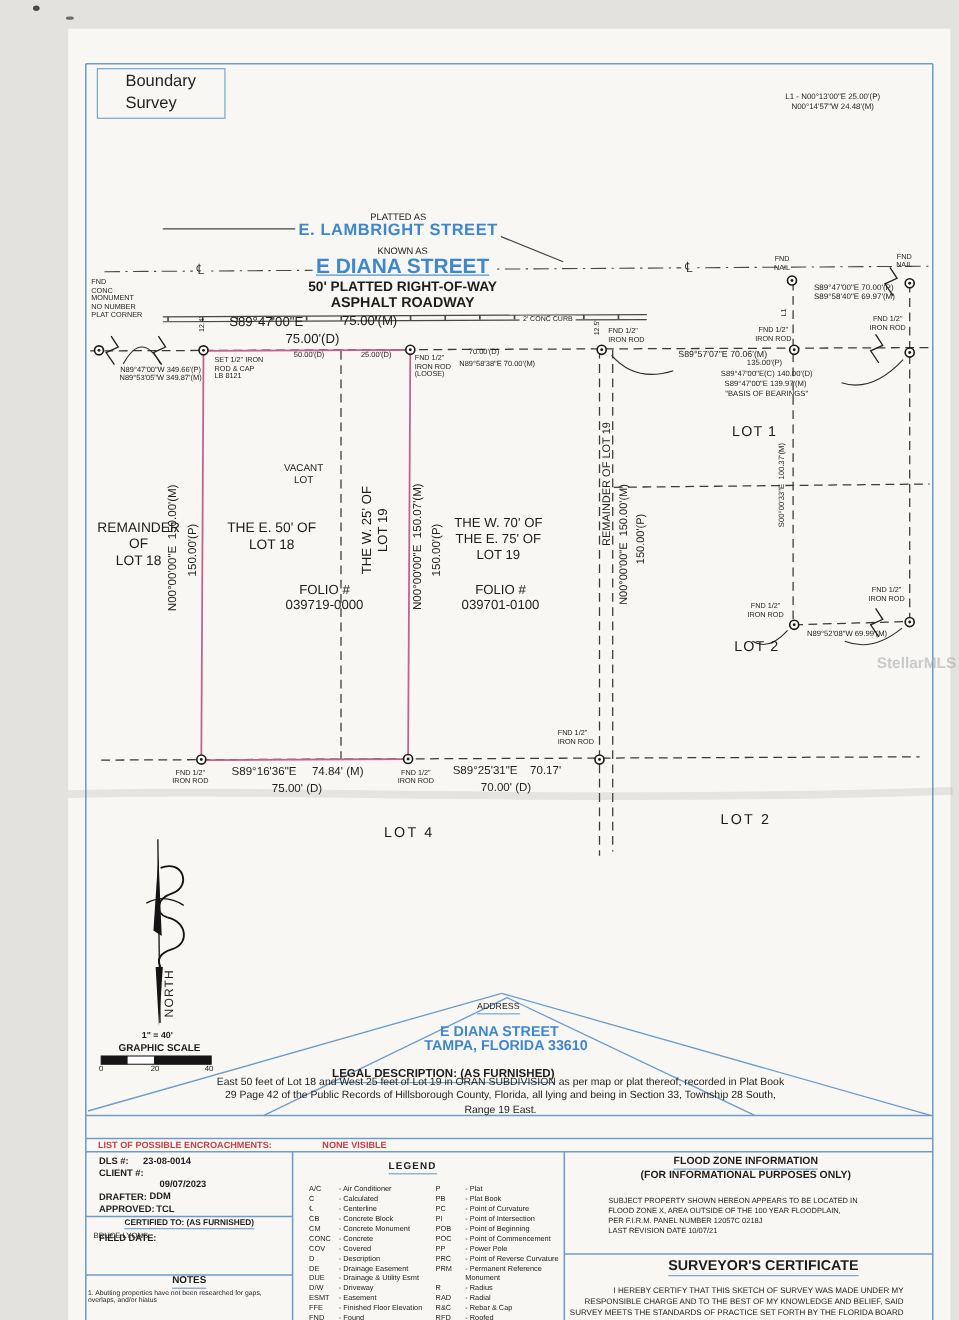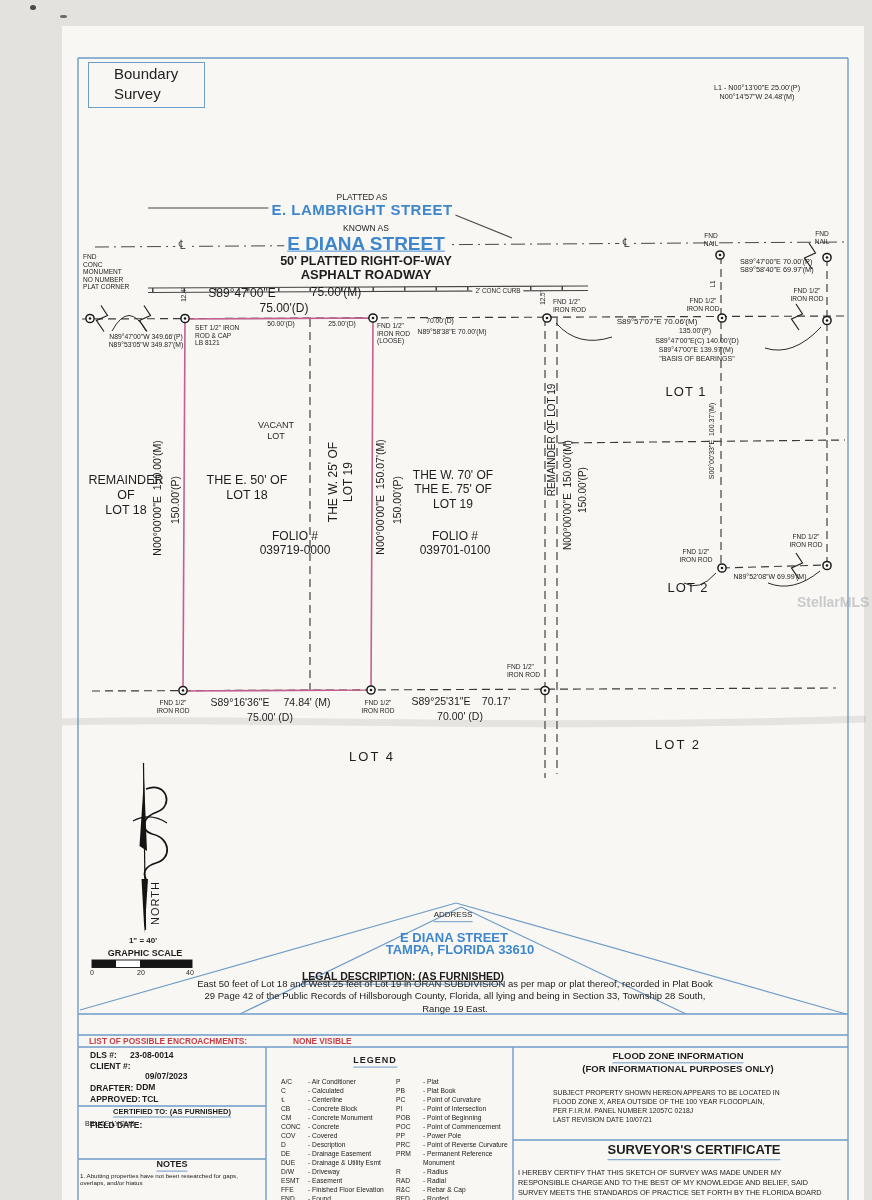--- a/index.html
+++ b/index.html
@@ -291,21 +291,21 @@
   <div class="lb" style="left:92px;top:973px;font-size:7px;">0</div>
   <div class="lb" style="left:141px;top:973px;font-size:7px;">20</div>
   <div class="lb" style="left:190px;top:973px;font-size:7px;">40</div>
 
   <div class="wm" style="left:797px;top:594px;">StellarMLS</div>
 
   <div class="lb ul" style="left:453px;top:916px;font-size:8px;">ADDRESS</div>
   <div class="lb blue b" style="left:454px;top:938px;font-size:13px;">E DIANA STREET</div>
   <div class="lb blue b" style="left:460px;top:950px;font-size:13px;">TAMPA, FLORIDA 33610</div>
 
-  <div class="lb b ul" style="left:403px;top:977px;font-size:10.5px;text-decoration:underline;">LEGAL DESCRIPTION: (AS FURNISHED)</div>
+  <div class="lb b ul" style="left:403px;top:977px;font-size:10.5px;">LEGAL DESCRIPTION: (AS FURNISHED)</div>
   <div class="lb" style="left:455px;top:997px;width:516px;font-size:9.5px;line-height:1.3;">East 50 feet of Lot 18 and West 25 feet of Lot 19 in ORAN SUBDIVISION as per map or plat thereof, recorded in Plat Book 29 Page 42 of the Public Records of Hillsborough County, Florida, all lying and being in Section 33, Township 28 South, Range 19 East.</div>
 
   <div class="tl b red" style="left:89px;top:1037px;font-size:8.3px;">LIST OF POSSIBLE ENCROACHMENTS:</div>
   <div class="tl b red" style="left:293px;top:1037px;font-size:8.3px;">NONE VISIBLE</div>
 
   <div class="tl b" style="left:90px;top:1050px;font-size:8.5px;">DLS #:</div>
   <div class="tl b" style="left:130px;top:1050px;font-size:8.5px;">23-08-0014</div>
   <div class="tl b" style="left:90px;top:1061px;font-size:8.5px;">CLIENT #:</div>
   <div class="tl b" style="left:140px;top:1061px;font-size:8.5px;"></div>
   <div class="tl b" style="left:90px;top:1072px;font-size:8.5px;margin-top:48px;">FIELD DATE:</div>
@@ -433,16 +433,16 @@
       </div>
   </div>
 
   <div class="lb b ul" style="left:678px;top:1057px;font-size:9.5px;">FLOOD ZONE INFORMATION</div>
   <div class="lb b" style="left:678px;top:1069px;font-size:9.5px;">(FOR INFORMATIONAL PURPOSES ONLY)</div>
   <div class="tl" style="left:553px;top:1088px;font-size:6.8px;line-height:9px;">SUBJECT PROPERTY SHOWN HEREON APPEARS TO BE LOCATED IN
 FLOOD ZONE X, AREA OUTSIDE OF THE 100 YEAR FLOODPLAIN,
 PER F.I.R.M. PANEL NUMBER 12057C 0218J
 LAST REVISION DATE 10/07/21</div>
   <div class="lb b ul" style="left:678px;top:1151px;font-size:13px;margin-left:16px;">SURVEYOR'S CERTIFICATE</div>
-  <div class="tl" style="left:518px;top:1168px;font-size:7.3px;line-height:10px;">I HEREBY CERTIFY THAT THIS SKETCH OF SURVEY WAS MADE UNDER MY
+  <div class="tl" style="left:518px;top:1168px;font-size:7.3px;line-height:10px;text-align:right;">I HEREBY CERTIFY THAT THIS SKETCH OF SURVEY WAS MADE UNDER MY
 RESPONSIBLE CHARGE AND TO THE BEST OF MY KNOWLEDGE AND BELIEF, SAID
 SURVEY MEETS THE STANDARDS OF PRACTICE SET FORTH BY THE FLORIDA BOARD</div>
 </div>
 
 </body></html>

